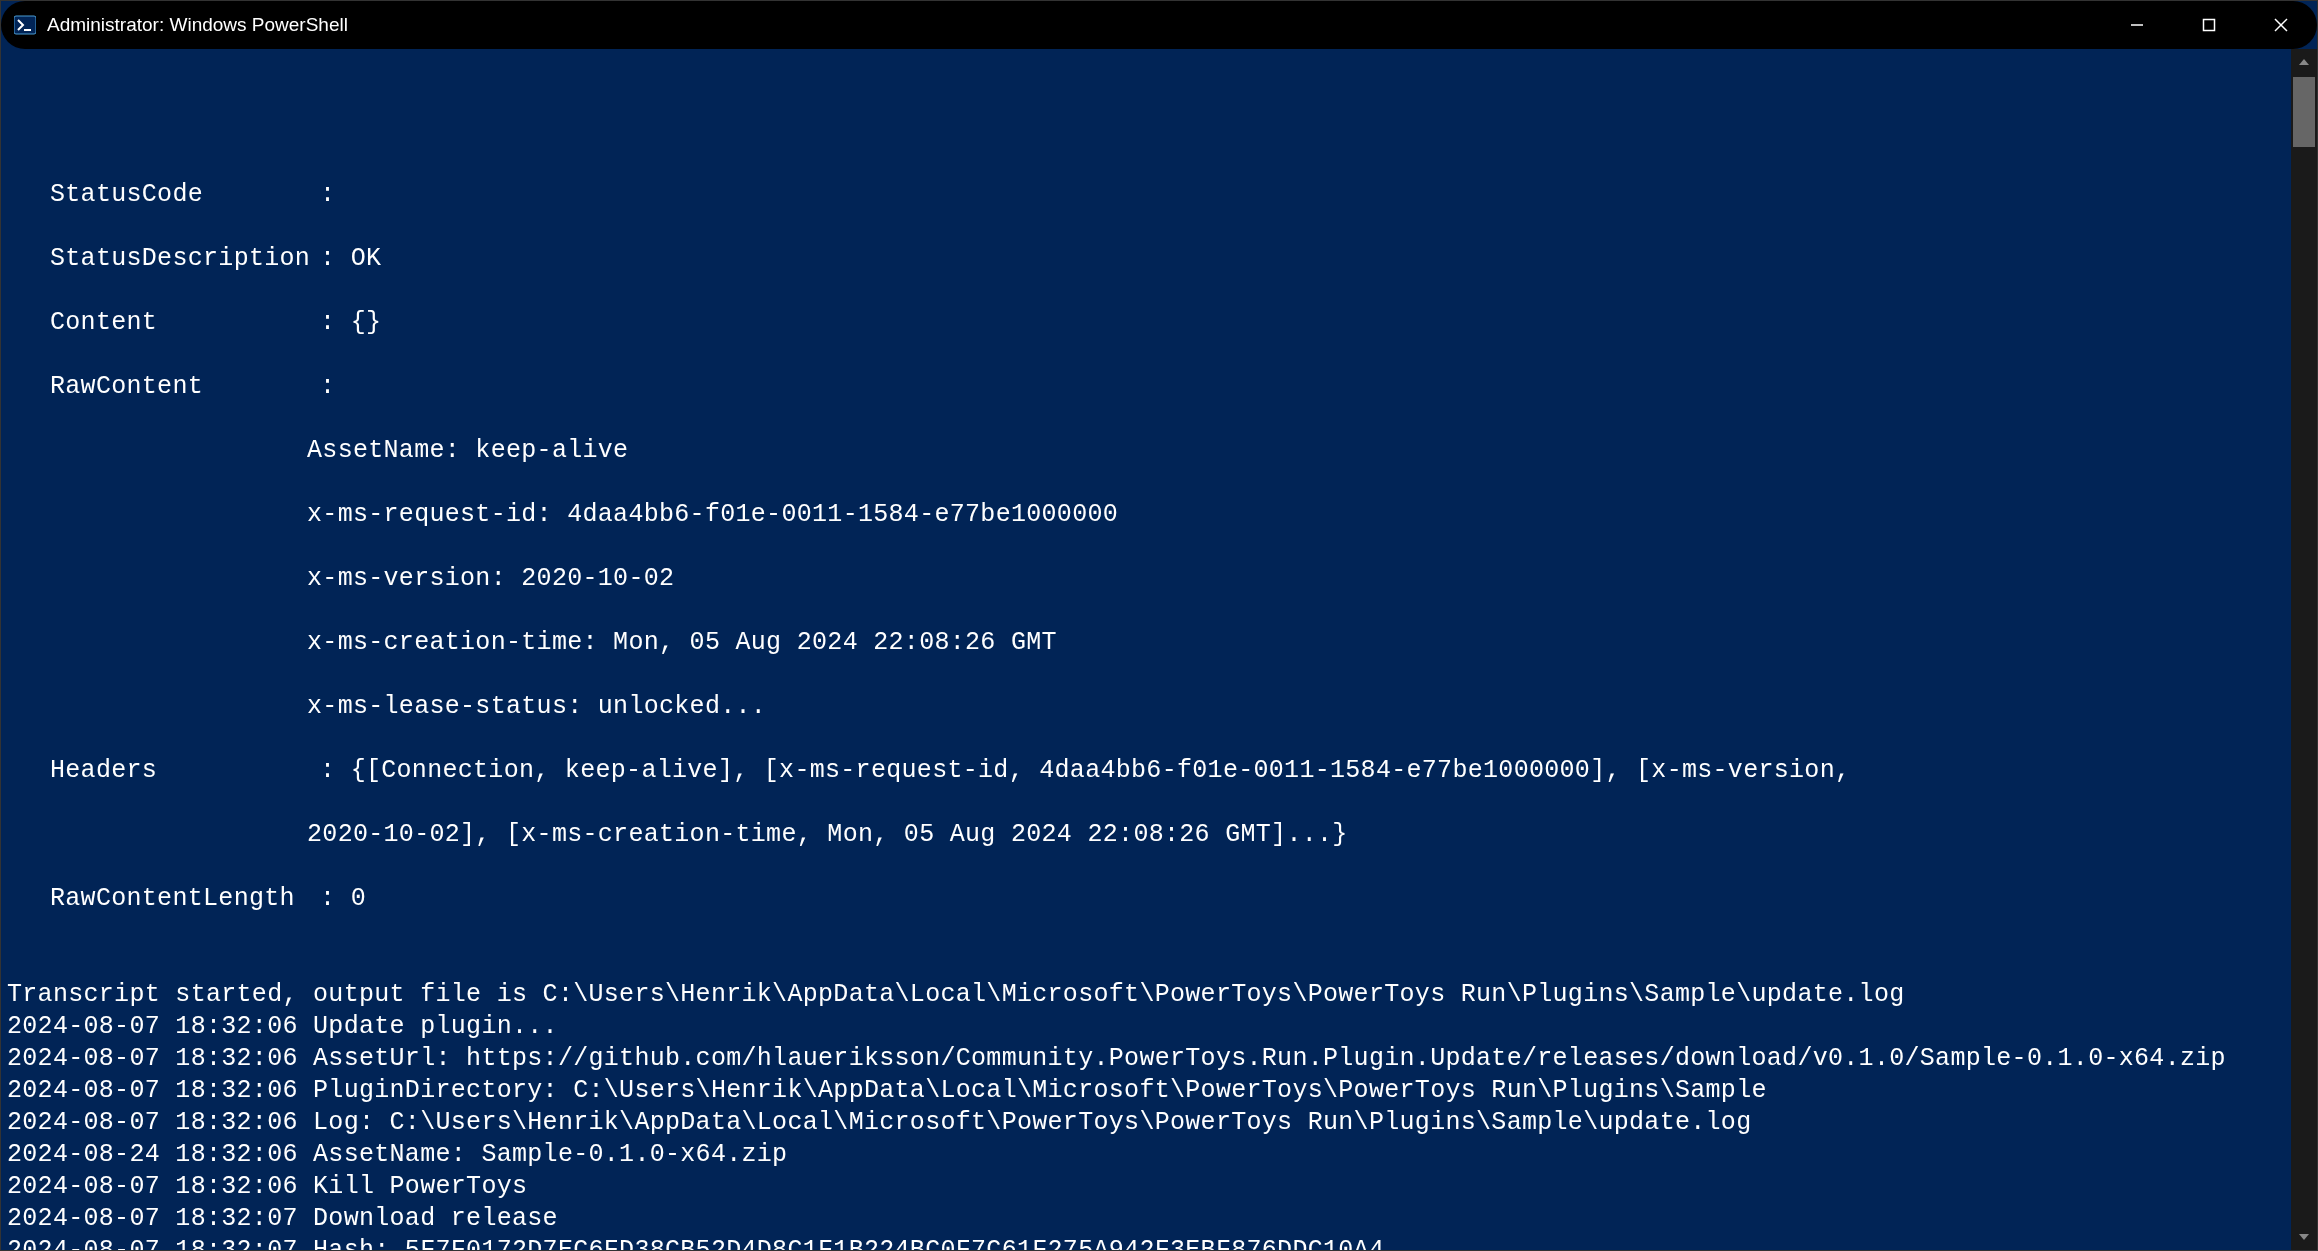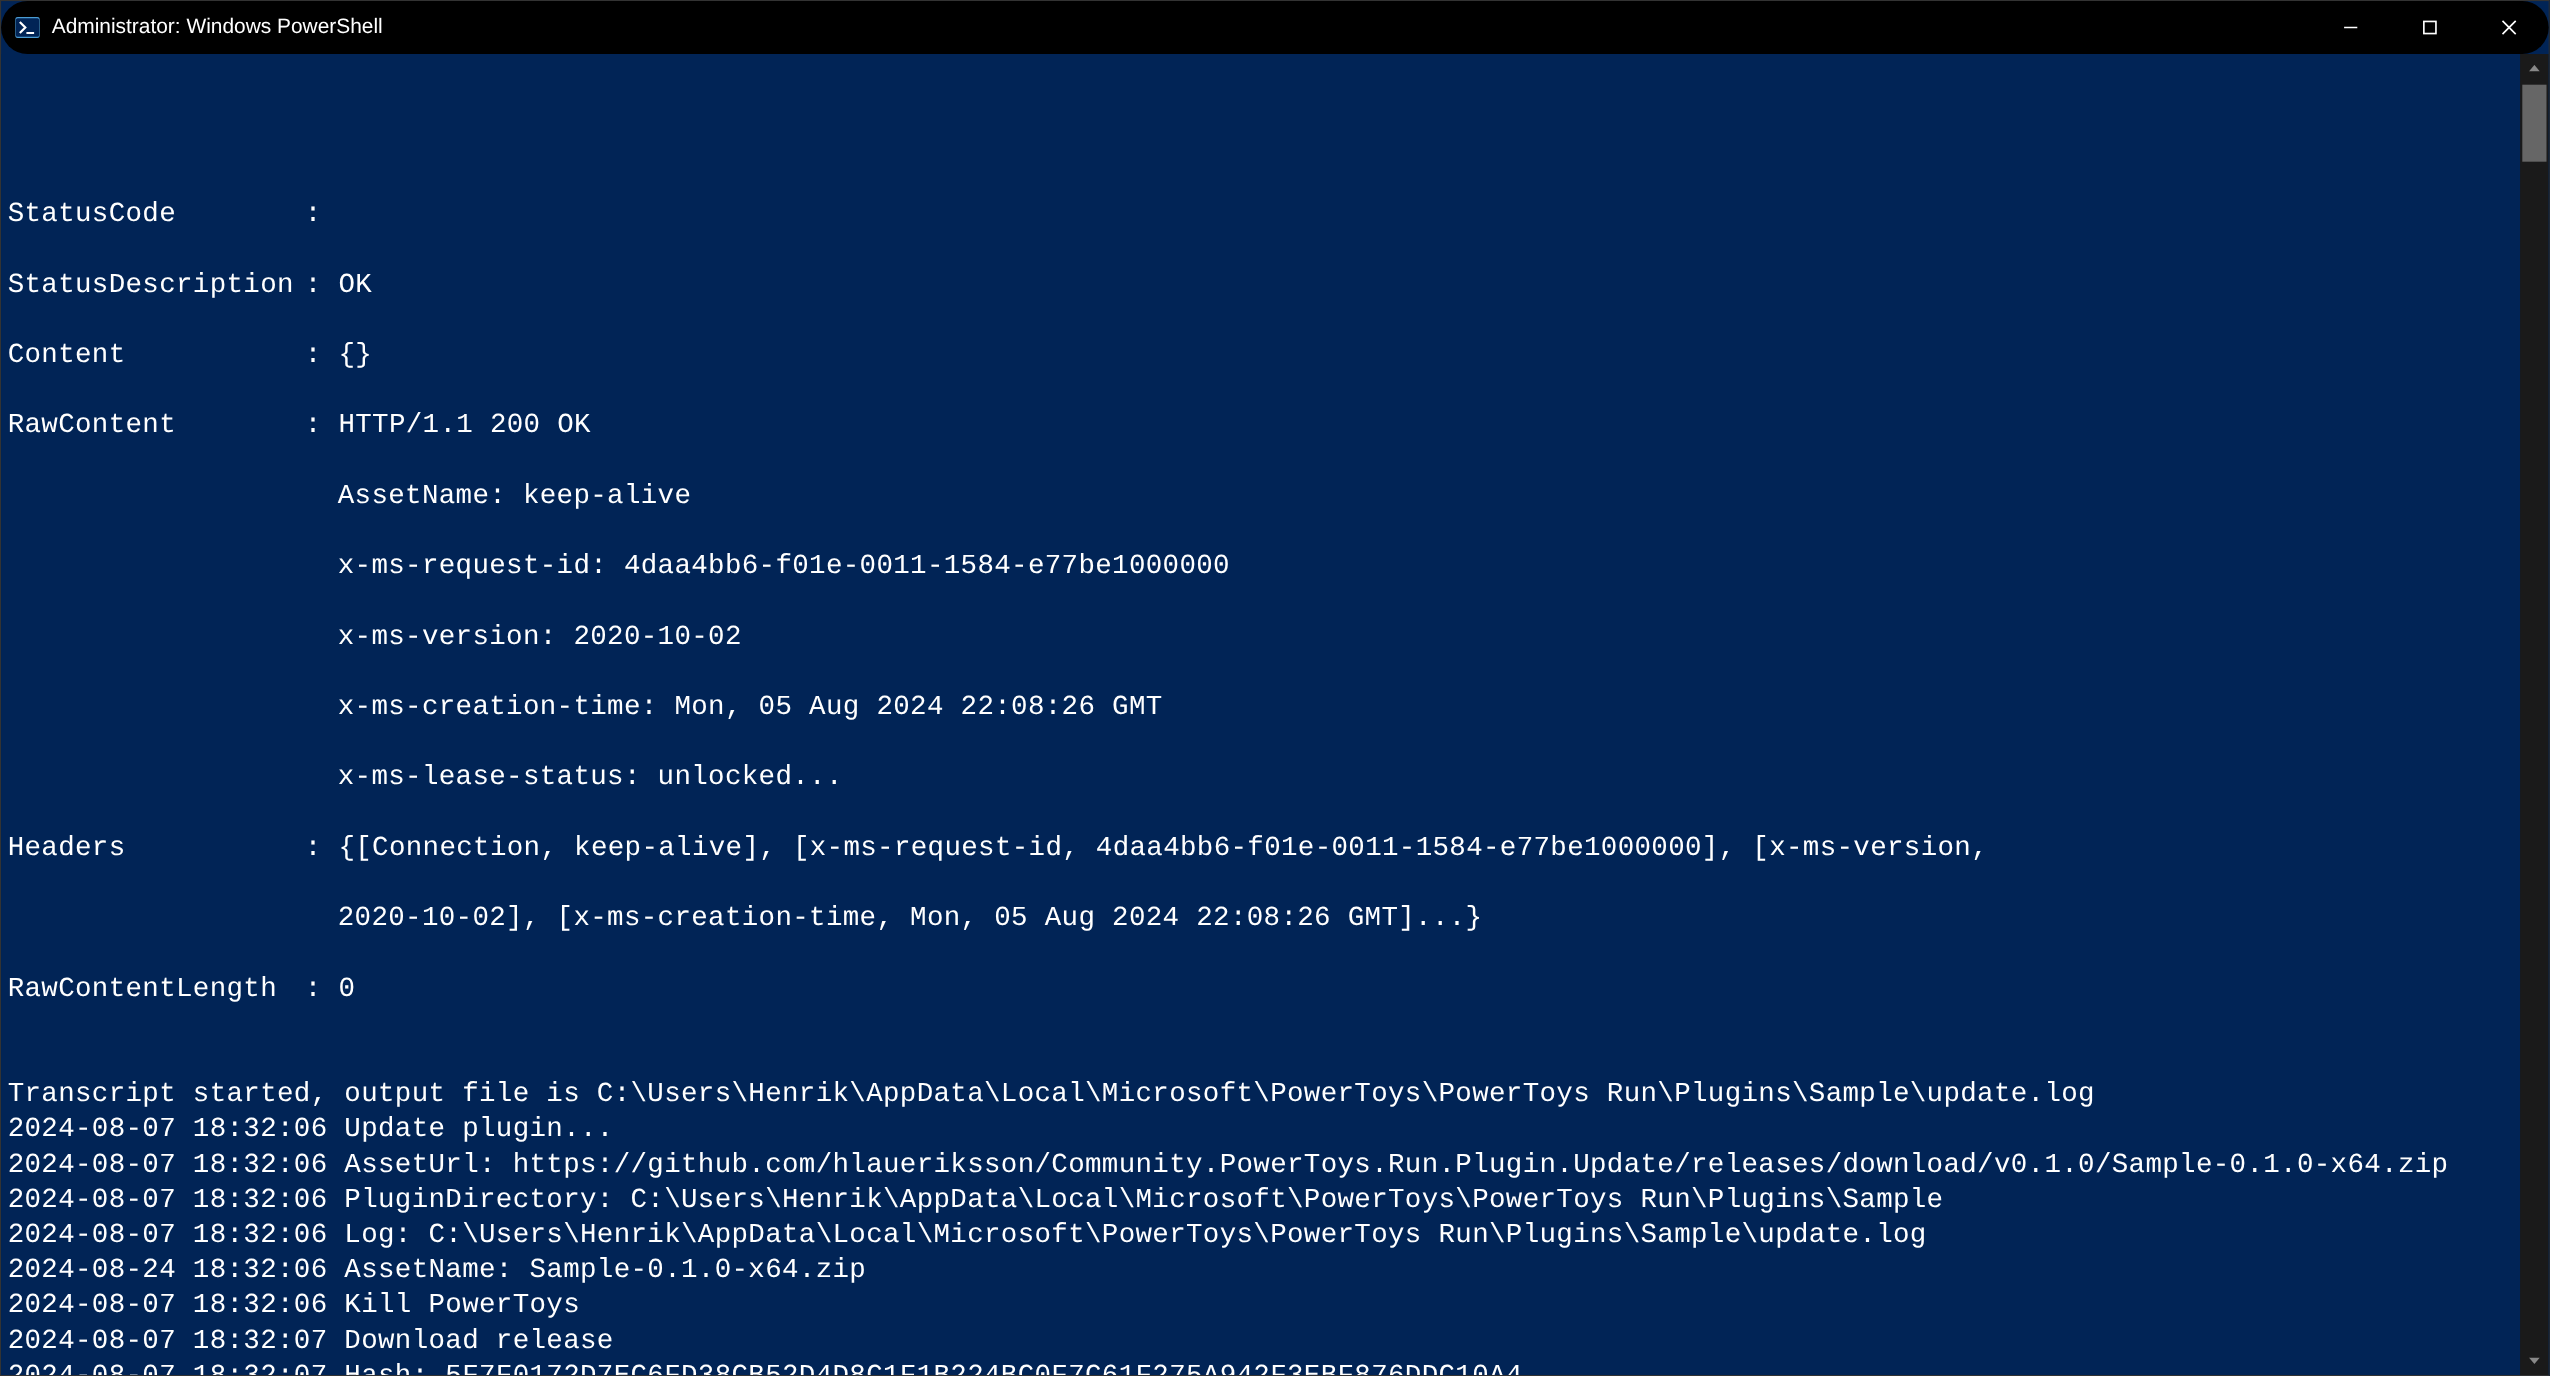--- a/index.html
+++ b/index.html
@@ -101,20 +101,21 @@
       color: #888;
       font-size: 12px;
     }
     .scrollbar-arrow.up { top: 0; }
     .scrollbar-arrow.down { bottom: 0; }
     .kv-block {
       display: block;
     }
     .kv-row {
       display: flex;
+      margin-left: 43px;
     }
     .kv-key {
       display: inline-block;
       width: 18ch;
       white-space: pre;
     }
     .kv-sep {
       white-space: pre;
     }
     .kv-val {
@@ -163,21 +164,21 @@
   </div>
 
   <div class="content-area">
     <div class="terminal">
 <span>
 </span>
 <span class="kv-block">
 <span class="kv-row"><span class="kv-key">StatusCode</span><span class="kv-sep">: </span></span>
 <span class="kv-row"><span class="kv-key">StatusDescription</span><span class="kv-sep">: </span><span class="kv-val">OK</span></span>
 <span class="kv-row"><span class="kv-key">Content</span><span class="kv-sep">: </span><span class="kv-val">{}</span></span>
-<span class="kv-row"><span class="kv-key">RawContent</span><span class="kv-sep">: </span><span class="kv-val">HTTP/1.1 200 OK</span></span>
+<span class="kv-row"><span class="kv-key">RawContent</span><span class="kv-sep">: </span></span>
 <span class="kv-cont">AssetName: keep-alive</span>
 <span class="kv-cont">x-ms-request-id: 4daa4bb6-f01e-0011-1584-e77be1000000</span>
 <span class="kv-cont">x-ms-version: 2020-10-02</span>
 <span class="kv-cont">x-ms-creation-time: Mon, 05 Aug 2024 22:08:26 GMT</span>
 <span class="kv-cont">x-ms-lease-status: unlocked...</span>
 <span class="kv-row"><span class="kv-key">Headers</span><span class="kv-sep">: </span><span class="kv-val">{[Connection, keep-alive], [x-ms-request-id, 4daa4bb6-f01e-0011-1584-e77be1000000], [x-ms-version,</span></span>
 <span class="kv-cont">2020-10-02], [x-ms-creation-time, Mon, 05 Aug 2024 22:08:26 GMT]...}</span>
 <span class="kv-row"><span class="kv-key">RawContentLength</span><span class="kv-sep">: </span><span class="kv-val">0</span></span>
 </span>
 <span>Transcript started, output file is C:\Users\Henrik\AppData\Local\Microsoft\PowerToys\PowerToys Run\Plugins\Sample\update.log</span>

